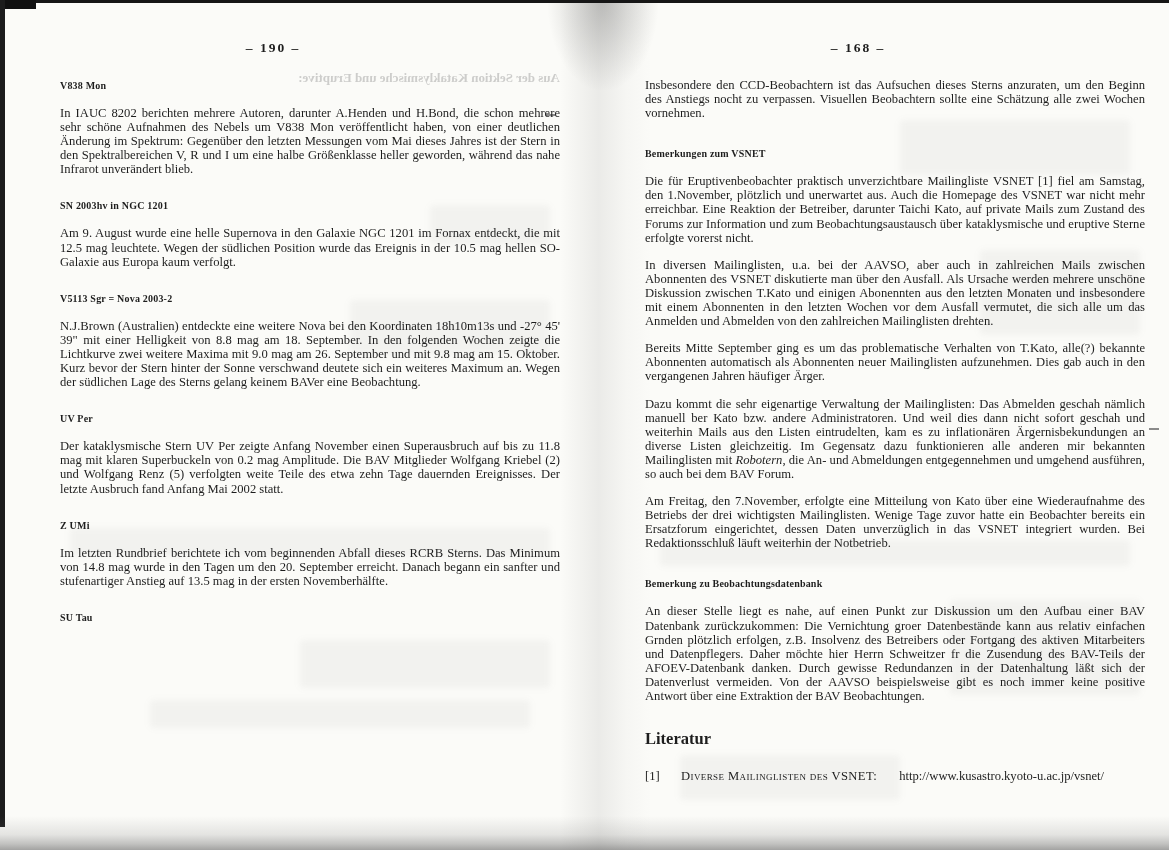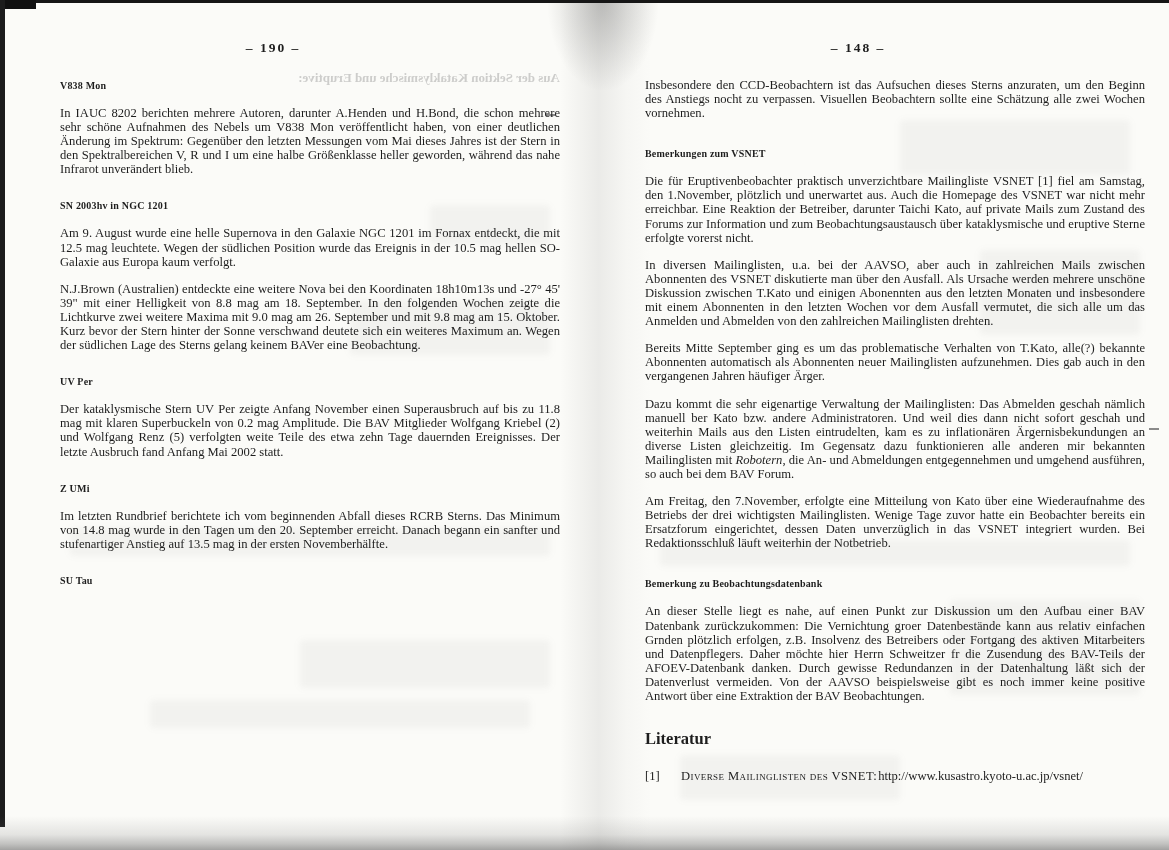--- a/index.html
+++ b/index.html
@@ -35,21 +35,21 @@
   .page { position:absolute; top:40px; width:500px; }
   #left-page  { left:60px; }
   #right-page { left:645px; }
   .page-num { width:426px; text-align:center; font-weight:bold; font-size:13.5px; letter-spacing:2px; }
   .sec-h { font-weight:bold; font-size:10px; margin:24px 0 15px; letter-spacing:0.2px; }
   .para  { font-size:12.6px; line-height:14.1px; text-align:justify; margin:0 0 13px; }
   .para i { font-style:italic; }
   .lit-h { font-weight:bold; font-size:16.5px; margin:26px 0 0; }
   .ref   { display:flex; margin-top:20px; font-size:12.6px; }
   .ref-label { width:36px; flex:none; }
-  .ref-sc { font-variant:small-caps; letter-spacing:0.4px; margin-right:1px; }
+  .ref-sc { font-variant:small-caps; letter-spacing:0.4px; margin-right:22px; }
 </style>
 </head>
 <body>
 
 <div class="scan">
 
   <div class="ghost">Aus der Sektion Kataklysmische und Eruptive:</div>
 
   <div class="noise" style="left:430px; top:205px; width:120px; height:40px;"></div>
   <div class="noise" style="left:350px; top:300px; width:200px; height:55px;"></div>
@@ -72,40 +72,41 @@
       <div class="sec-h">V838 Mon</div>
       <p class="para">In IAUC 8202 berichten mehrere Autoren, darunter A.Henden und H.Bond, die schon mehrere sehr schöne Aufnahmen des Nebels um V838 Mon veröffentlicht haben, von einer deutlichen Änderung im Spektrum: Gegenüber den letzten Messungen vom Mai dieses Jahres ist der Stern in den Spektralbereichen V, R und I um eine halbe Größenklasse heller geworden, während das nahe Infrarot unverändert blieb.</p>
     </div>
 
     <div>
       <div class="sec-h">SN 2003hv in NGC 1201</div>
       <p class="para">Am 9. August wurde eine helle Supernova in den Galaxie NGC 1201 im Fornax entdeckt, die mit 12.5 mag leuchtete. Wegen der südlichen Position wurde das Ereignis in der 10.5 mag hellen SO-Galaxie aus Europa kaum verfolgt.</p>
     </div>
 
     <div>
+      <div class="sec-h">V5113 Sgr = Nova 2003-2</div>
       <p class="para">N.J.Brown (Australien) entdeckte eine weitere Nova bei den Koordinaten 18h10m13s und -27° 45' 39" mit einer Helligkeit von 8.8 mag am 18. September. In den folgenden Wochen zeigte die Lichtkurve zwei weitere Maxima mit 9.0 mag am 26. September und mit 9.8 mag am 15. Oktober. Kurz bevor der Stern hinter der Sonne verschwand deutete sich ein weiteres Maximum an. Wegen der südlichen Lage des Sterns gelang keinem BAVer eine Beobachtung.</p>
     </div>
 
     <div>
       <div class="sec-h">UV Per</div>
       <p class="para">Der kataklysmische Stern UV Per zeigte Anfang November einen Superausbruch auf bis zu 11.8 mag mit klaren Superbuckeln von 0.2 mag Amplitude. Die BAV Mitglieder Wolfgang Kriebel (2) und Wolfgang Renz (5) verfolgten weite Teile des etwa zehn Tage dauernden Ereignisses. Der letzte Ausbruch fand Anfang Mai 2002 statt.</p>
     </div>
 
     <div>
       <div class="sec-h">Z UMi</div>
       <p class="para">Im letzten Rundbrief berichtete ich vom beginnenden Abfall dieses RCRB Sterns. Das Minimum von 14.8 mag wurde in den Tagen um den 20. September erreicht. Danach begann ein sanfter und stufenartiger Anstieg auf 13.5 mag in der ersten Novemberhälfte.</p>
     </div>
 
     <div>
       <div class="sec-h">SU Tau</div>
     </div>
   </div>
 
   <div class="page" id="right-page">
-    <div class="page-num">– 148 –</div>
+    <div class="page-num">– 168 –</div>
 
     <p class="para" style="margin-top:22px;">Insbesondere den CCD-Beobachtern ist das Aufsuchen dieses Sterns anzuraten, um den Beginn des Anstiegs nocht zu verpassen. Visuellen Beobachtern sollte eine Schätzung alle zwei Wochen vornehmen.</p>
 
     <div>
       <div class="sec-h" style="margin-top:28px;">Bemerkungen zum VSNET</div>
       <p class="para">Die für Eruptivenbeobachter praktisch unverzichtbare Mailingliste VSNET [1] fiel am Samstag, den 1.November, plötzlich und unerwartet aus. Auch die Homepage des VSNET war nicht mehr erreichbar. Eine Reaktion der Betreiber, darunter Taichi Kato, auf private Mails zum Zustand des Forums zur Information und zum Beobachtungsaustausch über kataklysmische und eruptive Sterne erfolgte vorerst nicht.</p>
       <p class="para">In diversen Mailinglisten, u.a. bei der AAVSO, aber auch in zahlreichen Mails zwischen Abonnenten des VSNET diskutierte man über den Ausfall. Als Ursache werden mehrere unschöne Diskussion zwischen T.Kato und einigen Abonennten aus den letzten Monaten und insbesondere mit einem Abonnenten in den letzten Wochen vor dem Ausfall vermutet, die sich alle um das Anmelden und Abmelden von den zahlreichen Mailinglisten drehten.</p>
       <p class="para">Bereits Mitte September ging es um das problematische Verhalten von T.Kato, alle(?) bekannte Abonnenten automatisch als Abonnenten neuer Mailinglisten aufzunehmen. Dies gab auch in den vergangenen Jahren häufiger Ärger.</p>
       <p class="para"><span>Dazu kommt die sehr eigenartige Verwaltung der Mailinglisten: Das Abmelden geschah nämlich manuell ber Kato bzw. andere Administratoren. Und weil dies dann nicht sofort geschah und weiterhin Mails aus den Listen eintrudelten, kam es zu inflationären Ärgernisbekundungen an diverse Listen gleichzeitig. Im Gegensatz dazu funktionieren alle anderen mir bekannten Mailinglisten mit </span><i>Robotern</i><span>, die An- und Abmeldungen entgegennehmen und umgehend ausführen, so auch bei dem BAV Forum.</span></p>
       <p class="para">Am Freitag, den 7.November, erfolgte eine Mitteilung von Kato über eine Wiederaufnahme des Betriebs der drei wichtigsten Mailinglisten. Wenige Tage zuvor hatte ein Beobachter bereits ein Ersatzforum eingerichtet, dessen Daten unverzüglich in das VSNET integriert wurden. Bei Redaktionsschluß läuft weiterhin der Notbetrieb.</p>

